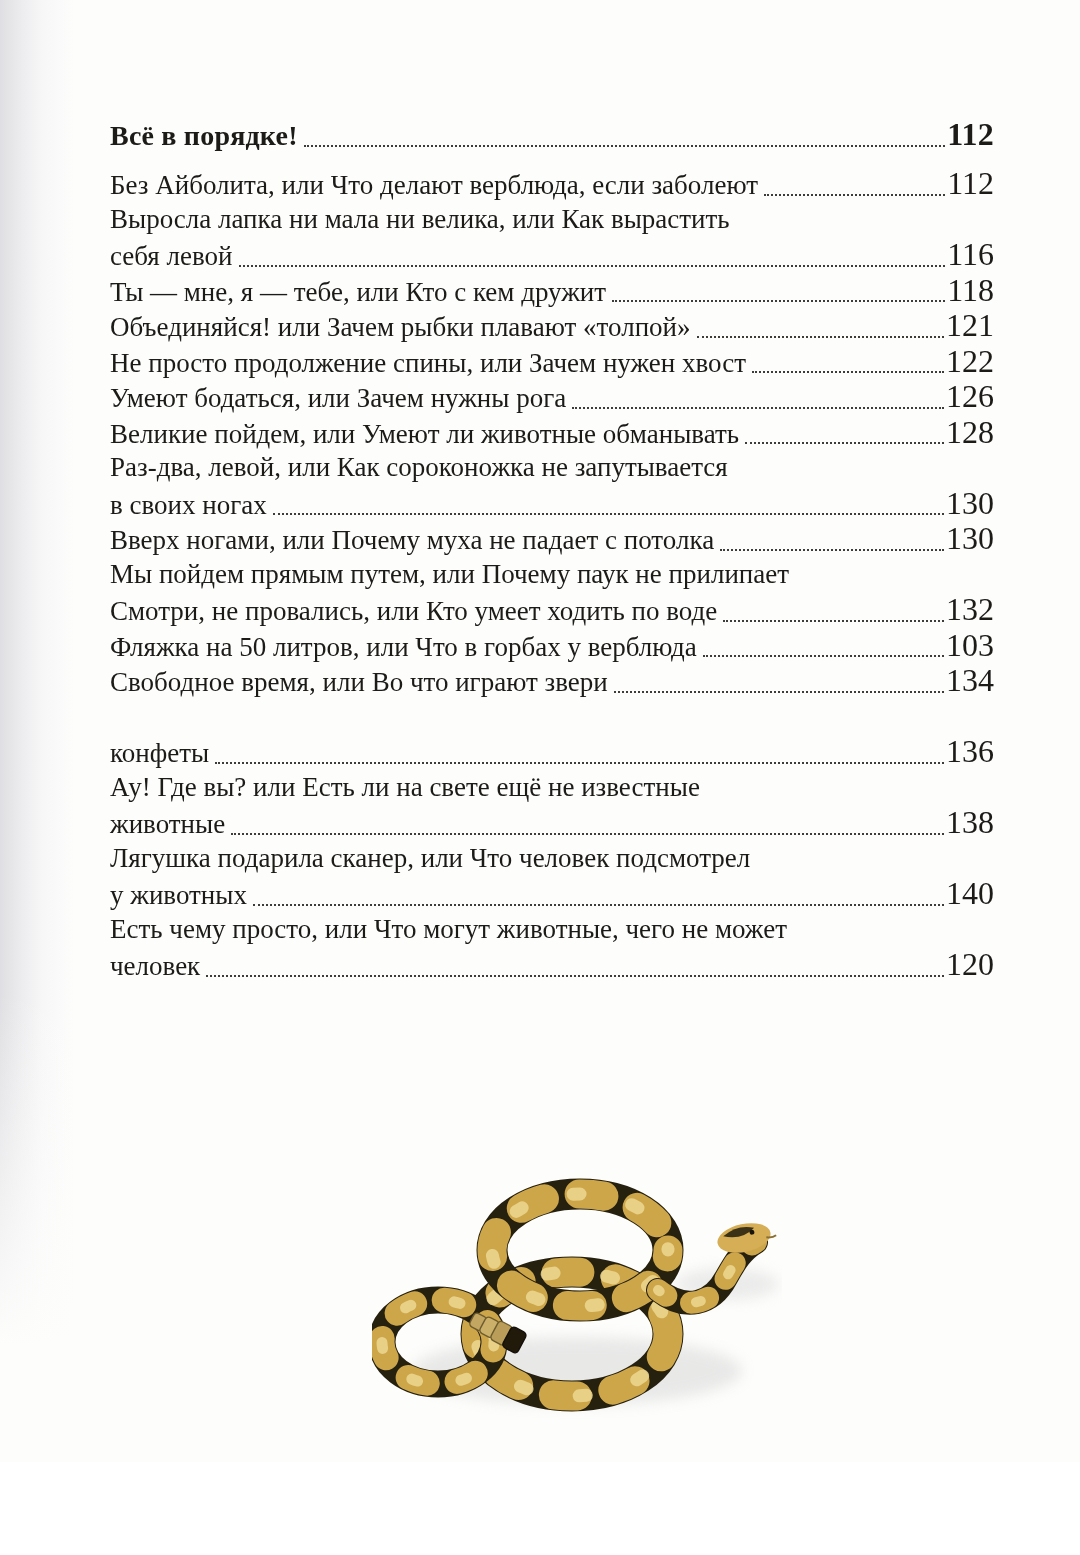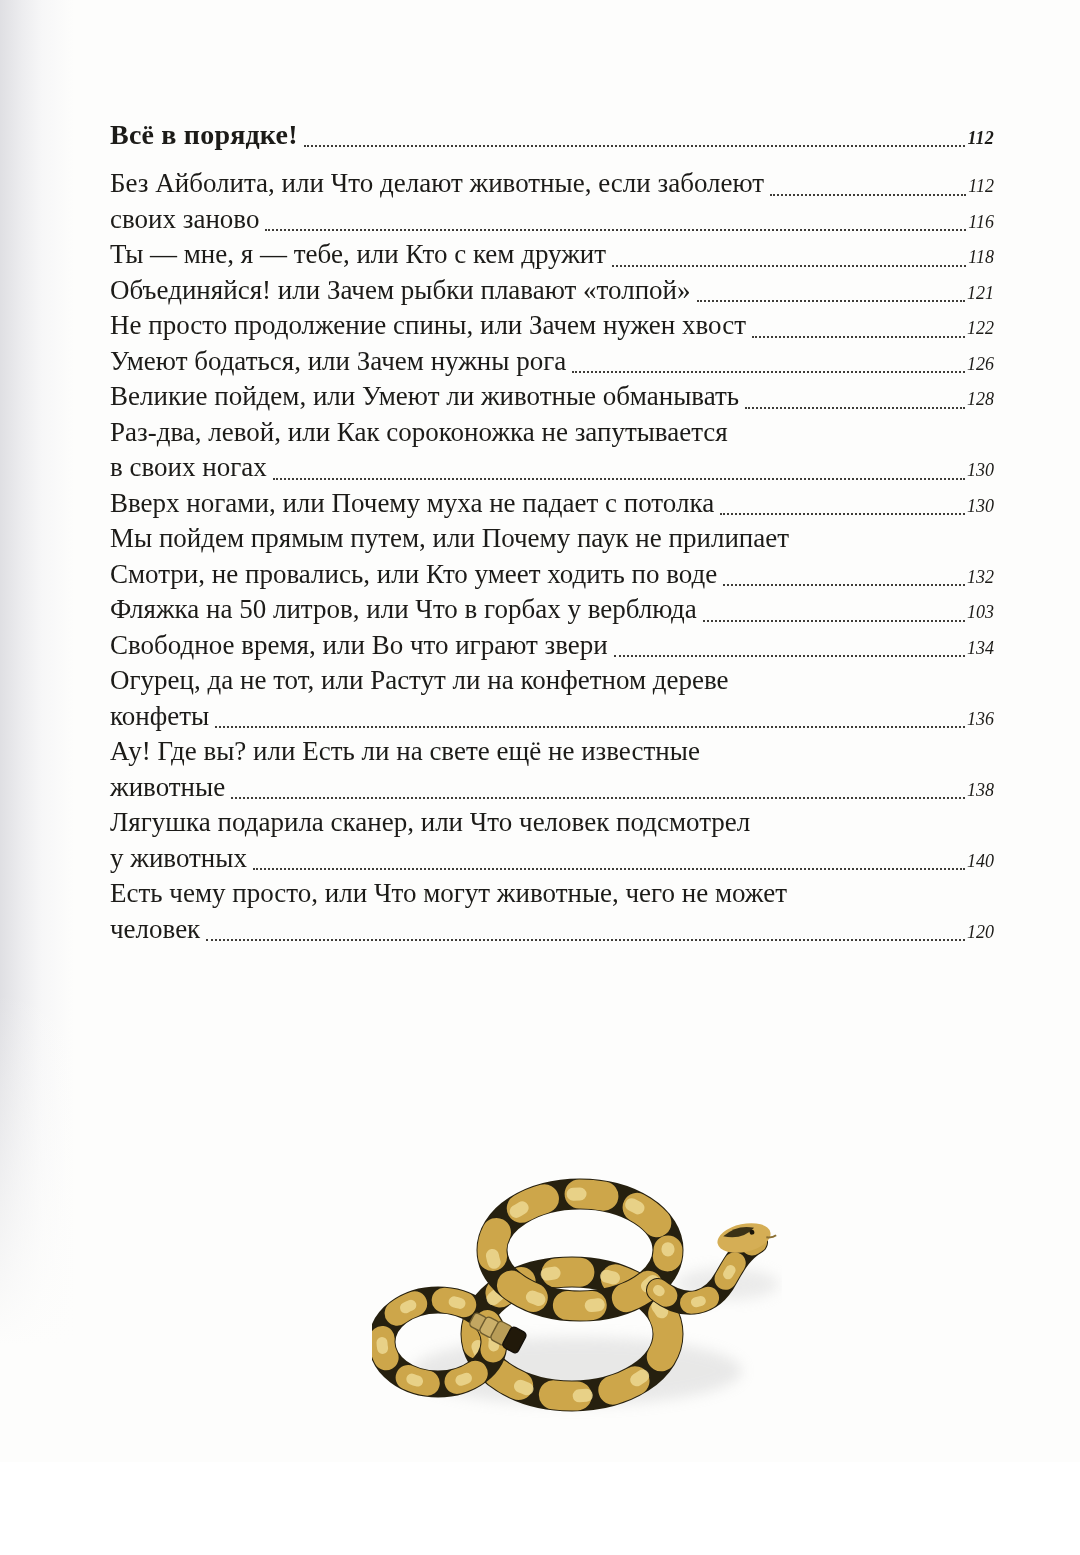--- a/index.html
+++ b/index.html
@@ -37,46 +37,51 @@
     height:37px;line-height:37px;
     margin-bottom:13px;
     letter-spacing:.2px;
   }
   .title{flex:0 0 auto;}
   .leader{flex:1 1 auto;align-self:stretch;position:relative;min-width:14px;}
   .leader::after{
     content:"";position:absolute;left:6px;right:2px;bottom:6px;
     border-bottom:2.6px dotted #3e3c38;
   }
-  .pg{flex:0 0 auto;font-size:18px;font-style:italic;}
+  .pg{flex:0 0 auto;font-size:32px;}
   .row.noend .leader::after{display:none;}
   .snake{
     position:absolute;left:372px;top:1166px;margin:0;
     width:410px;height:268px;
   }
 </style>
 </head>
 <body>
 
 <div class="page">
   <div class="edge-shadow"></div>
 
   <div class="toc">
       <div class="row header">
     <span class="title">Всё в порядке!</span>
     <span class="leader"></span>
     <span class="pg">112</span>
   </div>
       <div class="row">
-    <span class="title">Без Айболита, или Что делают животные, если заболеют</span>
+    <span class="title">Без Айболита, или Что делают верблюда, если заболеют</span>
     <span class="leader"></span>
     <span class="pg">112</span>
   </div>
-      <div class="row">
-    <span class="title">своих заново</span>
+      <div class="row noend">
+    <span class="title">Выросла лапка ни мала ни велика, или Как вырастить</span>
+    <span class="leader"></span>
+
+  </div>
+      <div class="row">
+    <span class="title">себя левой</span>
     <span class="leader"></span>
     <span class="pg">116</span>
   </div>
       <div class="row">
     <span class="title">Ты — мне, я — тебе, или Кто с кем дружит</span>
     <span class="leader"></span>
     <span class="pg">118</span>
   </div>
       <div class="row">
     <span class="title">Объединяйся! или Зачем рыбки плавают «толпой»</span>
@@ -127,21 +132,20 @@
     <span class="title">Фляжка на 50 литров, или Что в горбах у верблюда</span>
     <span class="leader"></span>
     <span class="pg">103</span>
   </div>
       <div class="row">
     <span class="title">Свободное время, или Во что играют звери</span>
     <span class="leader"></span>
     <span class="pg">134</span>
   </div>
       <div class="row noend">
-    <span class="title">Огурец, да не тот, или Растут ли на конфетном дереве</span>
     <span class="leader"></span>
 
   </div>
       <div class="row">
     <span class="title">конфеты</span>
     <span class="leader"></span>
     <span class="pg">136</span>
   </div>
       <div class="row noend">
     <span class="title">Ау! Где вы? или Есть ли на свете ещё не известные</span>

